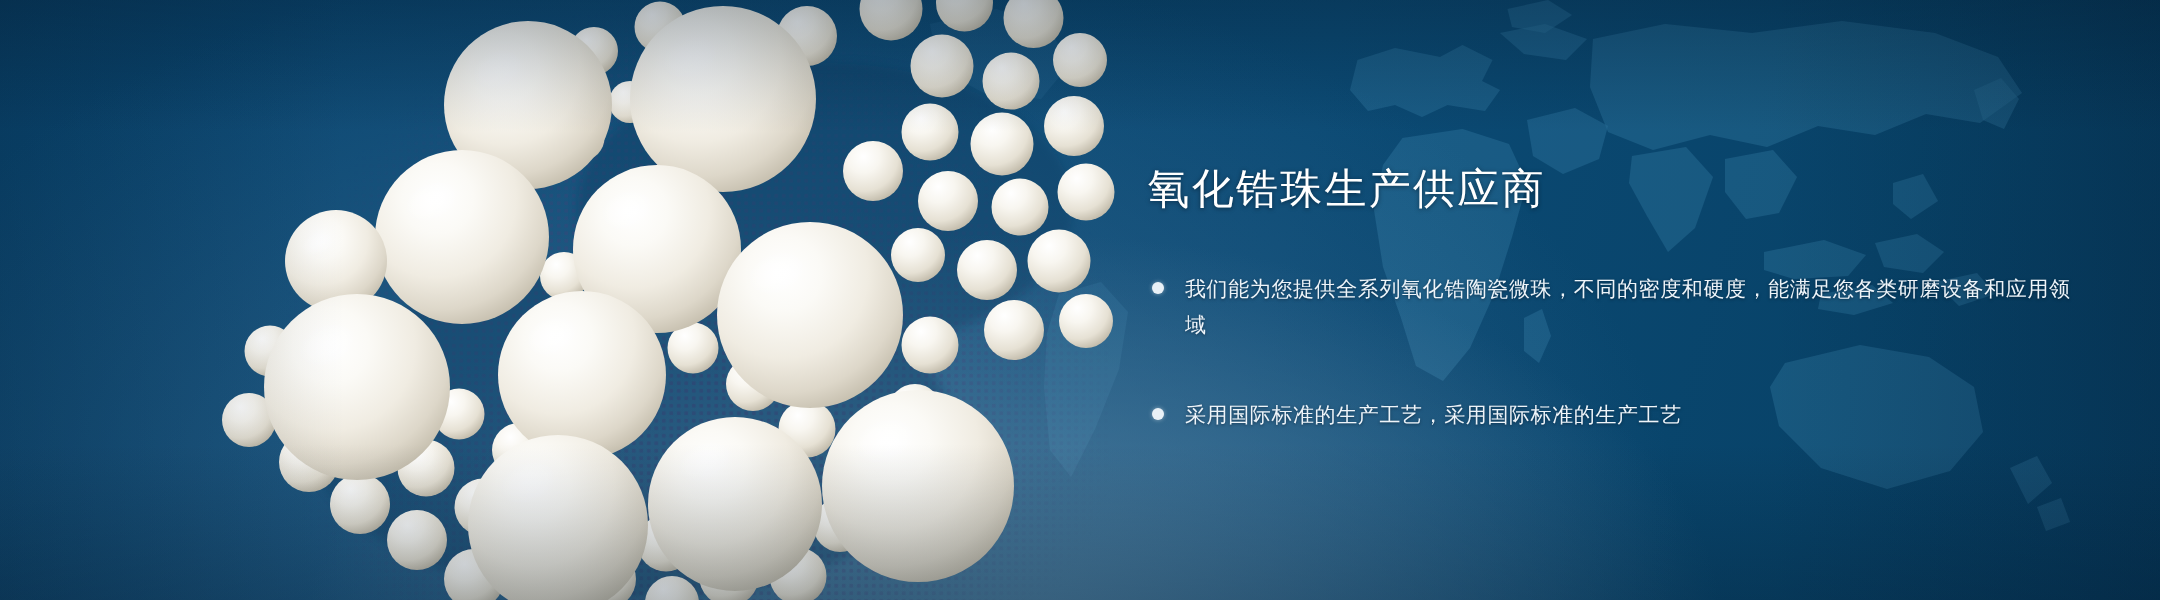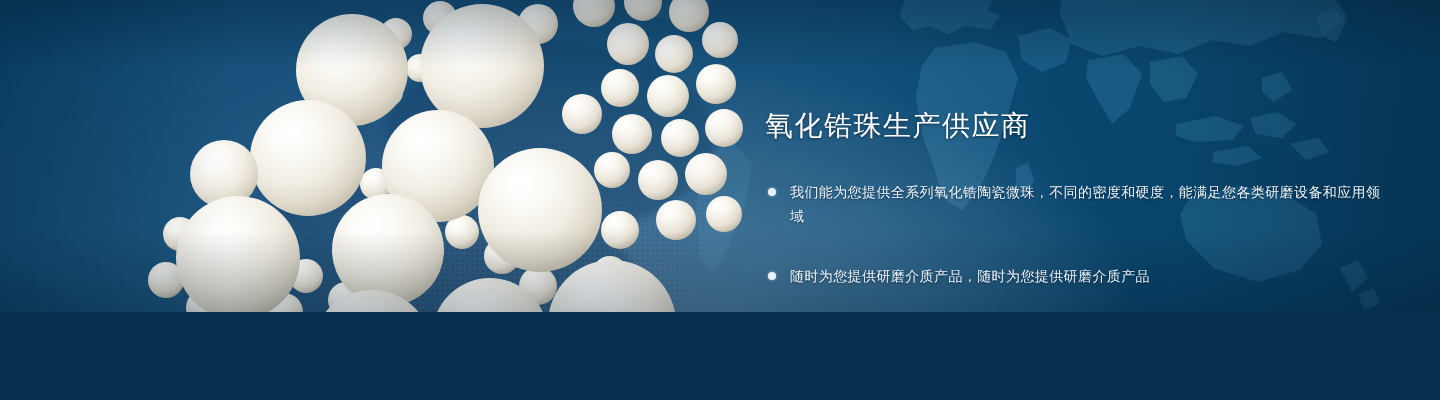--- a/index.html
+++ b/index.html
@@ -6,21 +6,21 @@
   * { margin:0; padding:0; box-sizing:border-box; }
   html,body{ background:#062f4f; }
   body{
     font-family:"Liberation Sans","DejaVu Sans",sans-serif;
     -webkit-font-smoothing:antialiased;
   }
 
   .banner{
     position:relative;
     width:1440px;
-    height:312px;
+    height:400px;
     overflow:hidden;
     background:#08456f;
   }
 
   
   .bg-base{
     position:absolute; inset:0;
     background:
       radial-gradient(ellipse 760px 420px at 47% 104%, #4d7d9e 0%, rgba(77,125,158,0) 62%),
       radial-gradient(ellipse 900px 560px at 34% 88%, #2f648c 0%, rgba(47,100,140,0) 70%),
@@ -292,18 +292,18 @@
   <div class="copy">
     <div class="headline">氧化锆珠生产供应商</div>
 
     <ul class="bullets">
       <li class="bullet">
         <span class="dot"></span>
         <span>我们能为您提供全系列氧化锆陶瓷微珠，不同的密度和硬度，能满足您各类研磨设备和应用领域</span>
       </li>
       <li class="bullet">
         <span class="dot"></span>
-        <span>随时为您提供研磨介质产品，随时为您提供研磨介质产品</span>
+        <span>采用国际标准的生产工艺，采用国际标准的生产工艺</span>
       </li>
     </ul>
   </div>
 
 </div>
 
 </body></html>

